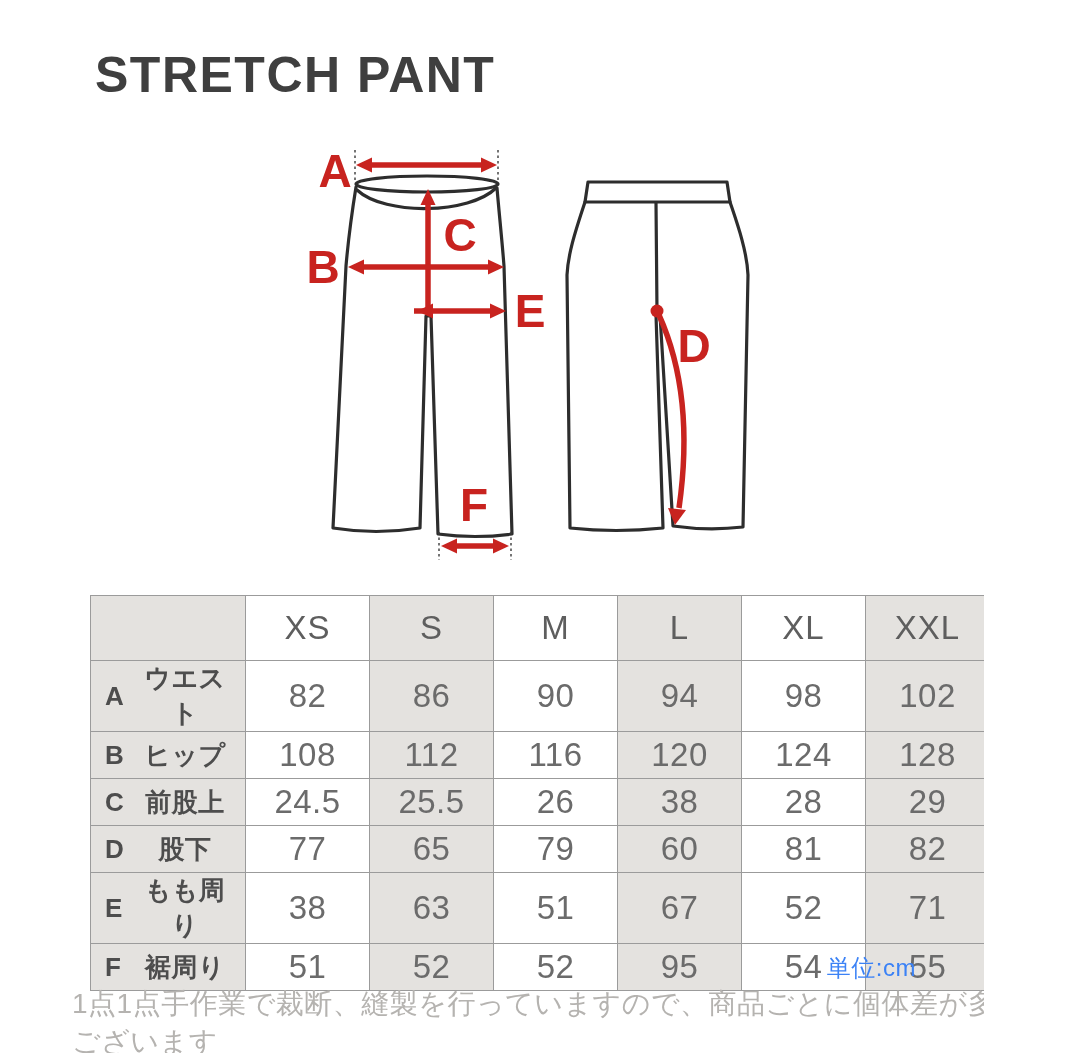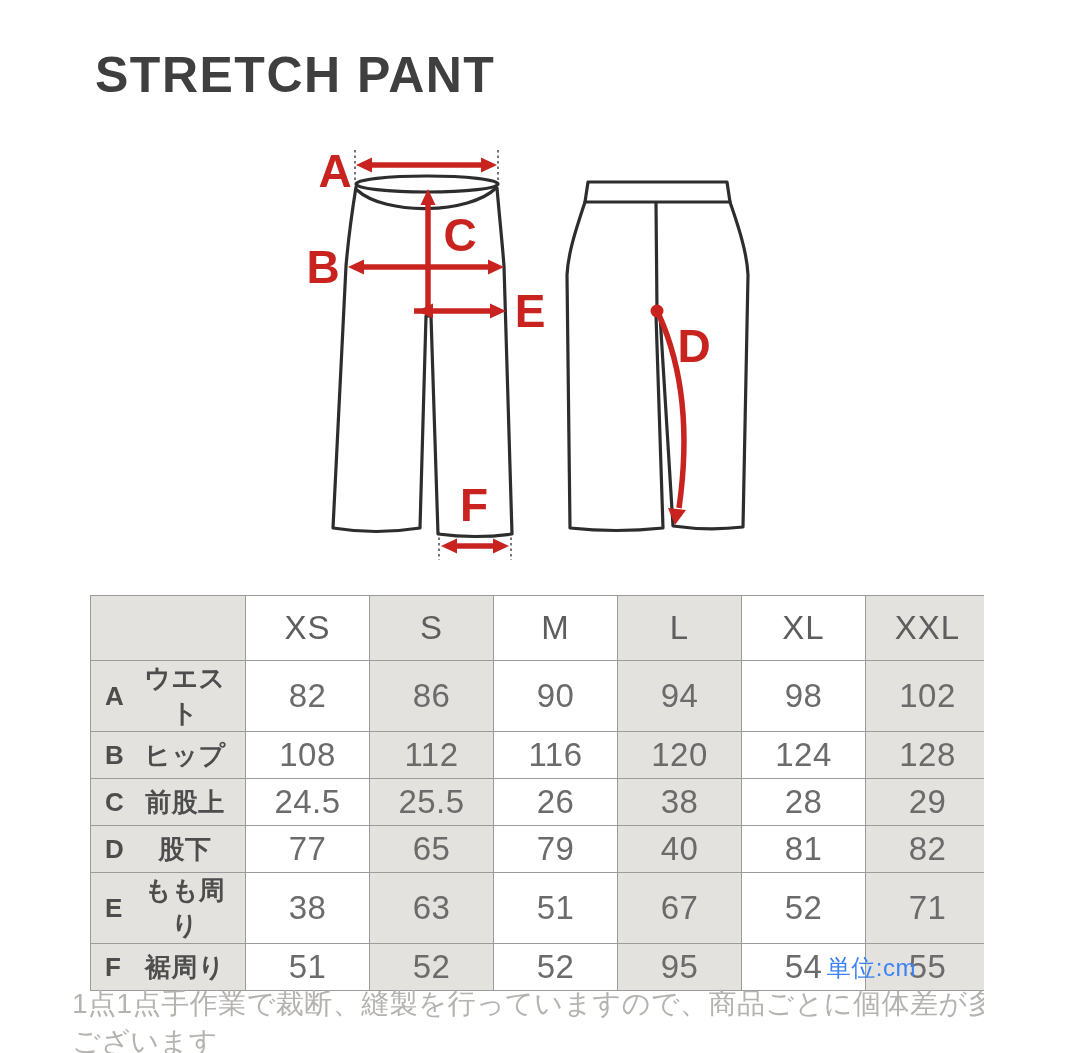--- a/index.html
+++ b/index.html
@@ -196,21 +196,21 @@
       <tr>
         <td class="row-label c-gray">
           <div class="lbl">
               <span class="ml">D</span>
               <span class="mn">股下</span>
             </div>
         </td>
         <td class="c-white">77</td>
         <td class="c-gray">65</td>
         <td class="c-white">79</td>
-        <td class="c-gray">40</td>
+        <td class="c-gray">60</td>
         <td class="c-white">81</td>
         <td class="c-gray">82</td>
       </tr>
       <tr>
         <td class="row-label c-gray">
           <div class="lbl">
               <span class="ml">E</span>
               <span class="mn">もも周り</span>
             </div>
         </td>

